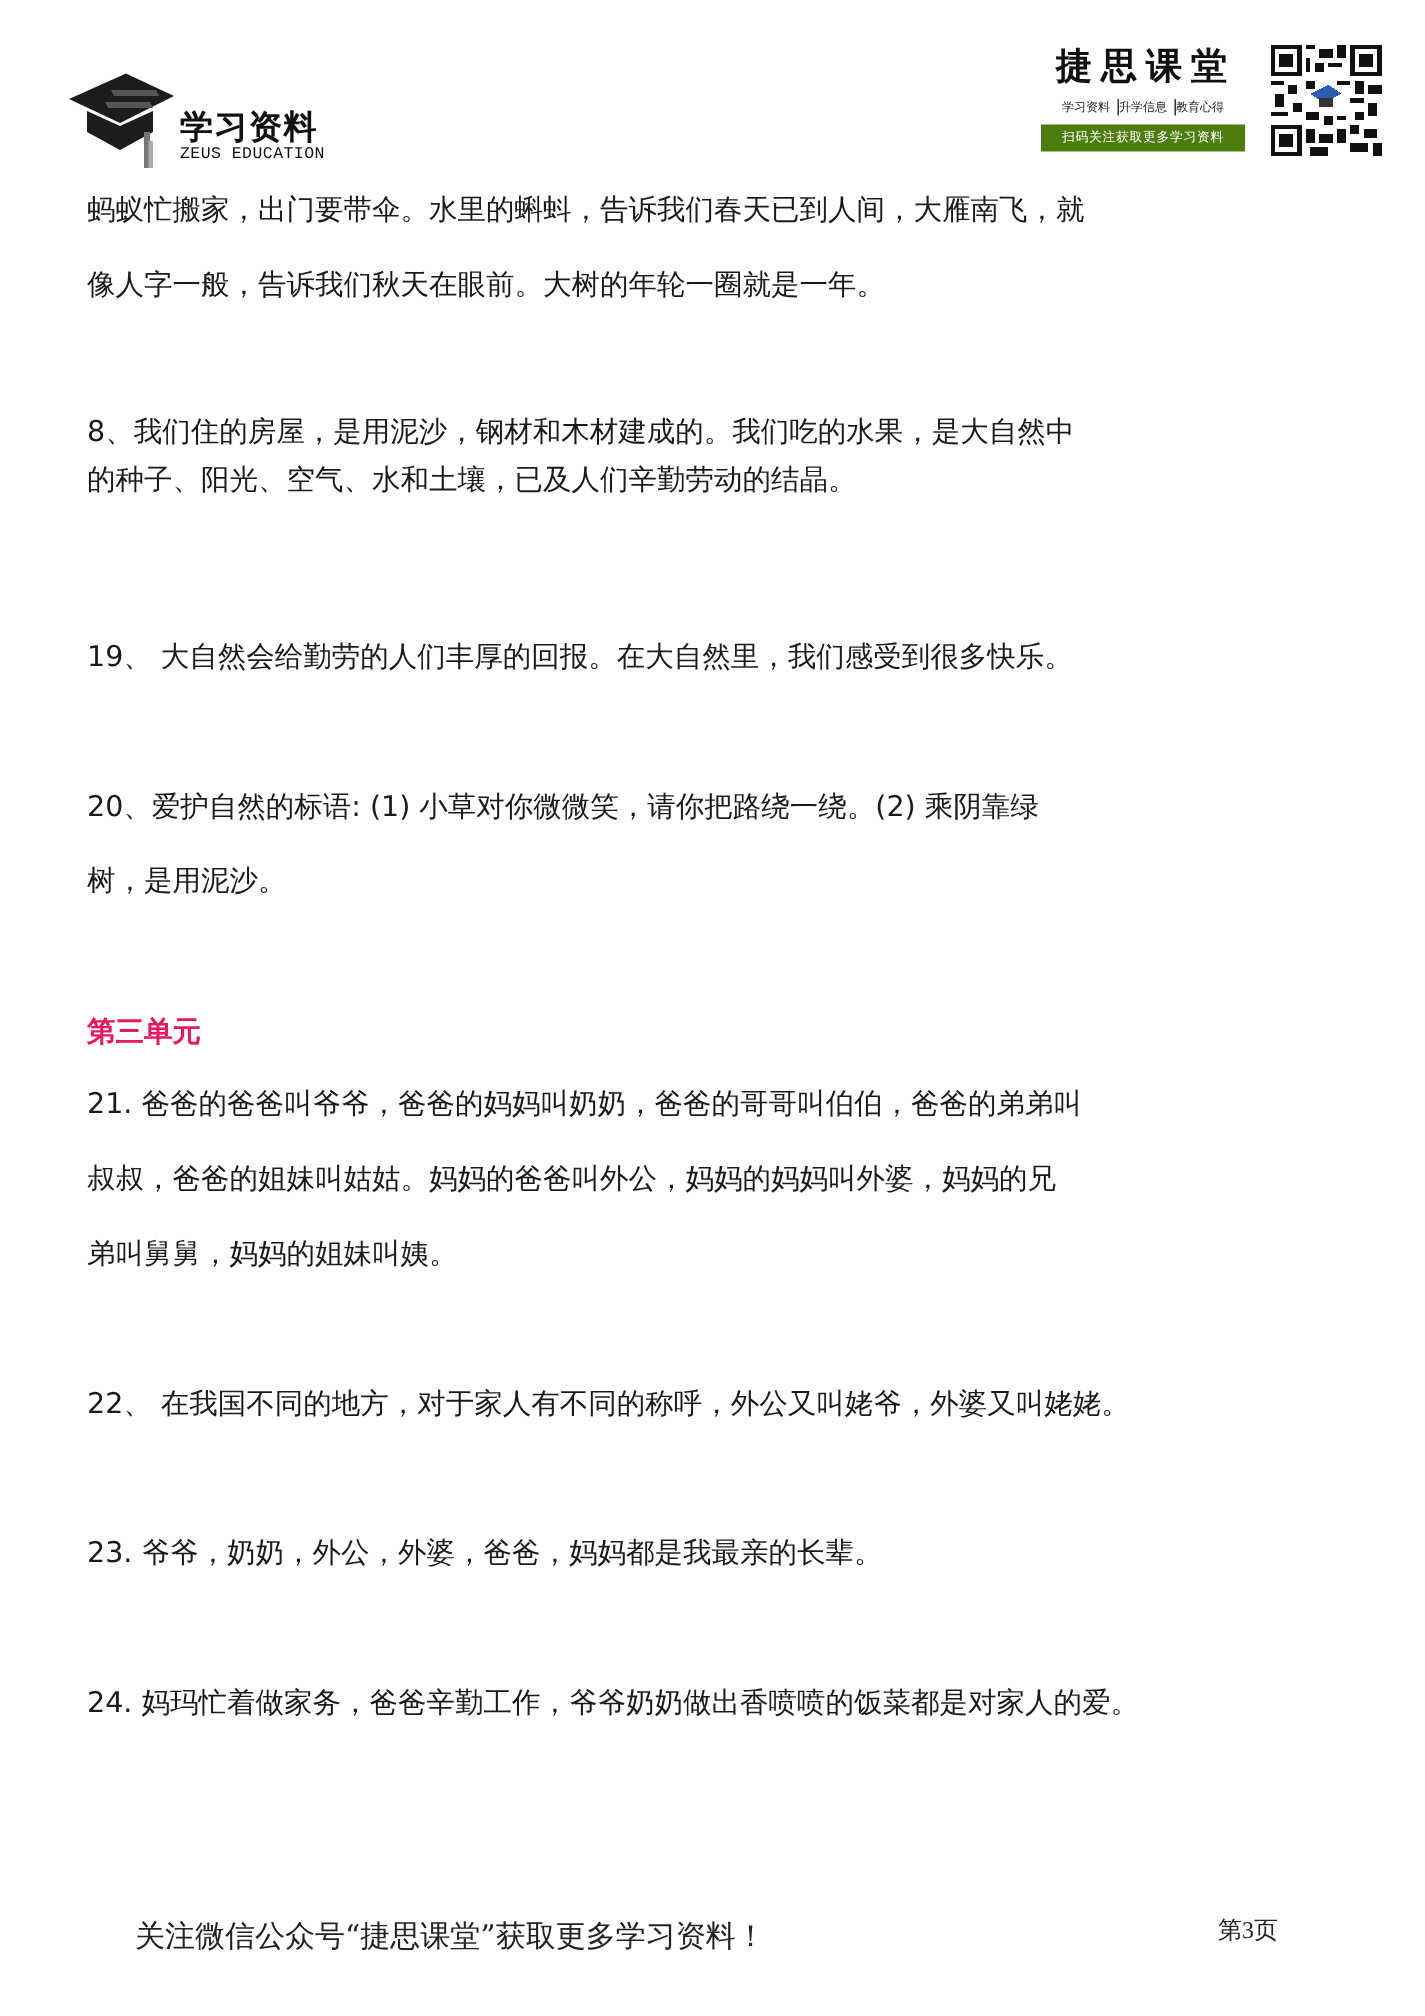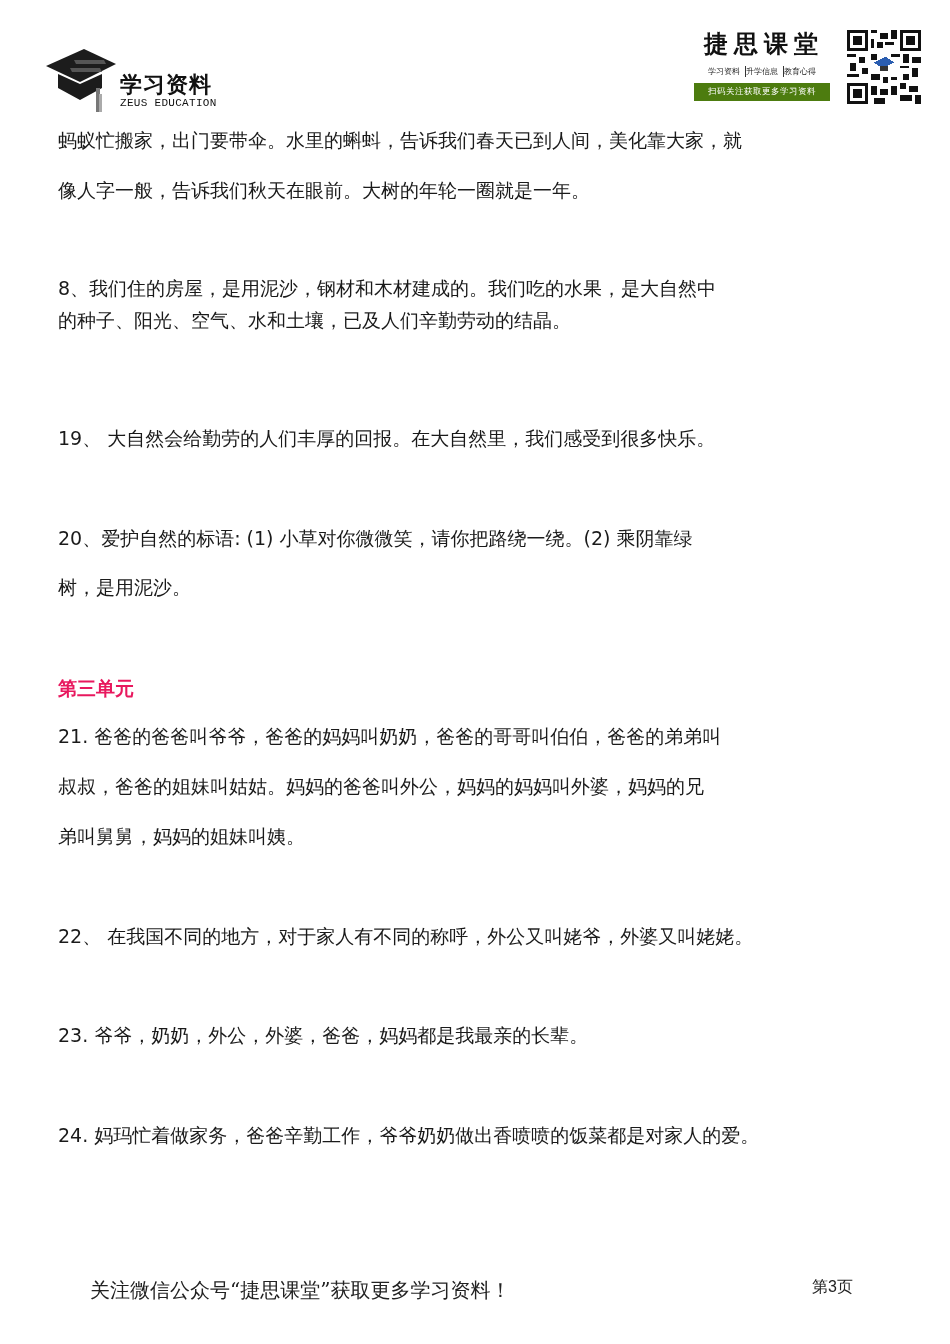--- a/index.html
+++ b/index.html
@@ -19,21 +19,21 @@
   .brand-tags span { border-right: 1px solid #333; padding-right: 5px; }
   .brand-tags span:last-child { border-right: none; padding-right: 0; }
   .brand-bar { margin-top: 6px; background: #4d7c0f; color: #fff; font-size: 8.5px;
                text-align: center; padding: 3px 0; letter-spacing: 0.5px; }
   .qr { position: absolute; left: 846px; top: 30px; width: 76px; height: 74px; }
   .content { position: absolute; left: 58px; top: 0; width: 820px; font-size: 19px; }
   .line { position: absolute; left: 0; white-space: nowrap; line-height: 24px; }
   .heading { color: #e8185e; font-weight: bold; font-size: 19px; }
   .footer-left { position: absolute; left: 90px; top: 1277px; font-family: "DejaVu Serif", serif;
                  font-size: 20px; color: #222; }
-  .footer-right { position: absolute; left: 812px; top: 1277px; font-family: Liberation Sans, sans-serif;
+  .footer-right { position: absolute; left: 812px; top: 1277px; font-family: Liberation Serif, serif;
                   font-size: 16px; color: #222; }
 </style>
 </head>
 <body>
 
 <div class="logo">
   <svg class="logo-cap" viewBox="0 0 80 70">
     <polygon points="2,22 40,5 72,20 36,38" fill="#1c1c1c"></polygon>
     <polygon points="30,16 60,16 62,20 32,20" fill="#555"></polygon>
     <polygon points="26,24 56,24 58,28 28,28" fill="#555"></polygon>
@@ -95,21 +95,21 @@
       <rect x="21" y="19" width="3" height="2"></rect>
       <rect x="18" y="22" width="4" height="2"></rect>
     <rect x="9" y="23" width="4" height="2"></rect>
       <rect x="23" y="22" width="2" height="3"></rect>
   </g>
   <polygon points="9,11 13,9 16,11 12,13" fill="#2a5db0"></polygon>
   <rect x="11" y="12" width="3" height="2" fill="#333"></rect>
 </svg>
 
 <div class="content">
-  <div class="line" style="top:128px">蚂蚁忙搬家，出门要带伞。水里的蝌蚪，告诉我们春天已到人间，美化靠大家，就</div>
+  <div class="line" style="top:128px">蚂蚁忙搬家，出门要带伞。水里的蝌蚪，告诉我们春天已到人间，大雁南飞，就</div>
   <div class="line" style="top:178px">像人字一般，告诉我们秋天在眼前。大树的年轮一圈就是一年。</div>
   <div class="line" style="top:276px">8、我们住的房屋，是用泥沙，钢材和木材建成的。我们吃的水果，是大自然中</div>
   <div class="line" style="top:308px">的种子、阳光、空气、水和土壤，已及人们辛勤劳动的结晶。</div>
   <div class="line" style="top:426px">19、 大自然会给勤劳的人们丰厚的回报。在大自然里，我们感受到很多快乐。</div>
   <div class="line" style="top:526px">20、爱护自然的标语: (1) 小草对你微微笑，请你把路绕一绕。(2) 乘阴靠绿</div>
   <div class="line" style="top:575px">树，是用泥沙。</div>
   <div class="line heading" style="top:676px">第三单元</div>
   <div class="line" style="top:724px">21. 爸爸的爸爸叫爷爷，爸爸的妈妈叫奶奶，爸爸的哥哥叫伯伯，爸爸的弟弟叫</div>
   <div class="line" style="top:774px">叔叔，爸爸的姐妹叫姑姑。妈妈的爸爸叫外公，妈妈的妈妈叫外婆，妈妈的兄</div>
   <div class="line" style="top:824px">弟叫舅舅，妈妈的姐妹叫姨。</div>

